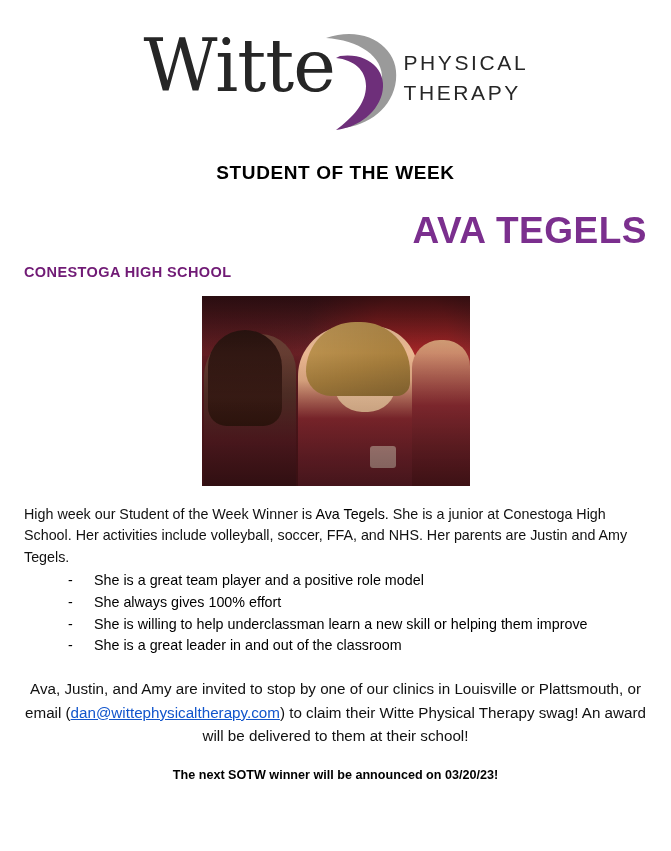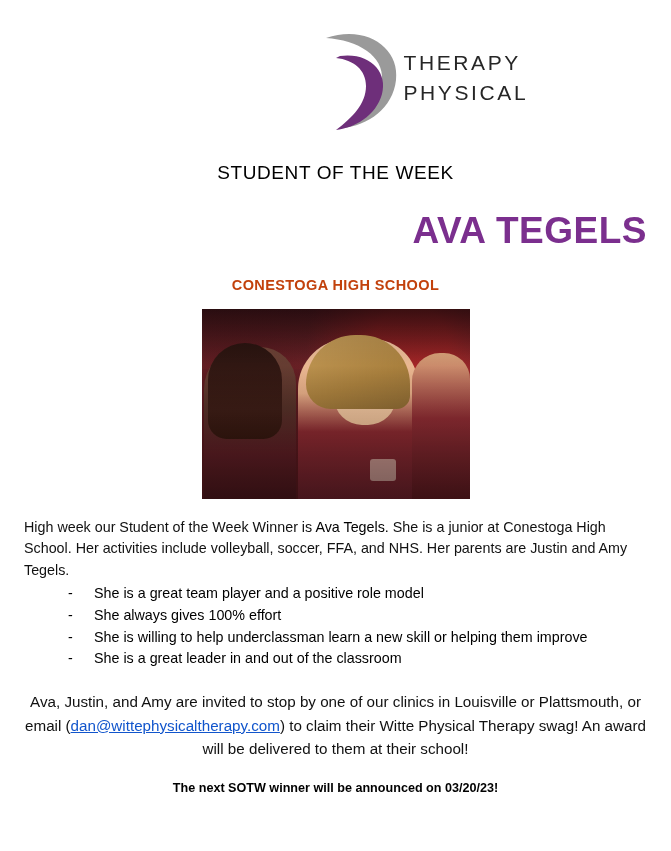--- a/index.html
+++ b/index.html
@@ -62,40 +62,39 @@
     letter-spacing: 2.6px;
     color: #262626;
     line-height: 1.45;
     font-weight: 400;
   }
 
   
   .sotw-title {
     text-align: center;
     font-size: 19px;
-    font-weight: normal;
+    font-weight: bold;
     letter-spacing: 0.6px;
     margin-top: 30px;
     color: #000;
   }
   .student-name {
     text-align: right;
     font-size: 37px;
     font-weight: bold;
     color: #7b2f8e;
     letter-spacing: 0.5px;
     margin-top: 26px;
   }
   .school-name {
-    text-align: center;
     font-size: 14.5px;
     font-weight: bold;
     letter-spacing: 0.4px;
-    margin-top: 25px;
-    color: #c2410c;
+    margin-top: 12px;
+    color: #701a75;
   }
 
   
   .photo-wrap {
     margin-top: 16px;
     display: flex;
     justify-content: center;
   }
   .photo {
     width: 268px;
@@ -237,27 +236,28 @@
     color: #000;
   }
 </style>
 </head>
 <body>
 
 <div class="page">
 
   <div class="logo-block">
     <div class="logo-inner">
+      <div class="logo-witte">Witte</div>
       <svg class="logo-swoosh" viewBox="0 0 108 110">
         <path d="M30 16 C70 2, 104 26, 100 58 C97 86, 72 104, 46 106 C66 96, 84 80, 86 58 C88 34, 62 18, 30 16 Z" fill="#9a9a9a"></path>
         <path d="M44 34 C74 30, 92 50, 86 72 C80 94, 58 106, 40 108 C56 96, 70 82, 70 64 C70 48, 58 38, 40 36 Z" fill="#6e2f7a"></path>
       </svg>
       <div class="logo-pt">
+        <div>PHYSICAL</div>
         <div>THERAPY</div>
-        <div>PHYSICAL</div>
       </div>
     </div>
   </div>
 
   <div class="sotw-title">STUDENT OF THE WEEK</div>
   <div class="student-name">AVA TEGELS</div>
   <div class="school-name">CONESTOGA HIGH SCHOOL</div>
 
   <div class="photo-wrap">
     <div class="photo">

